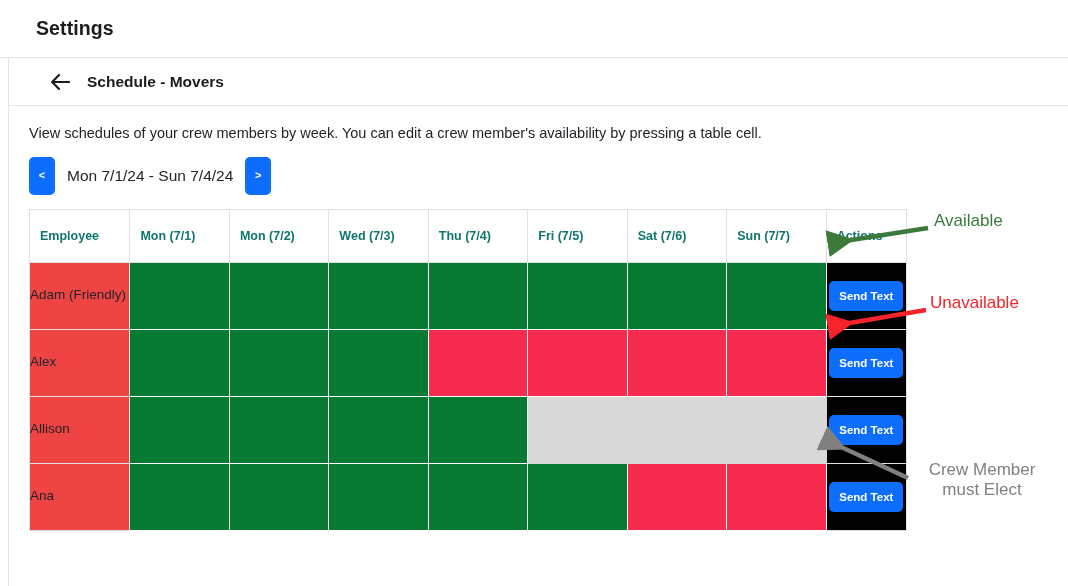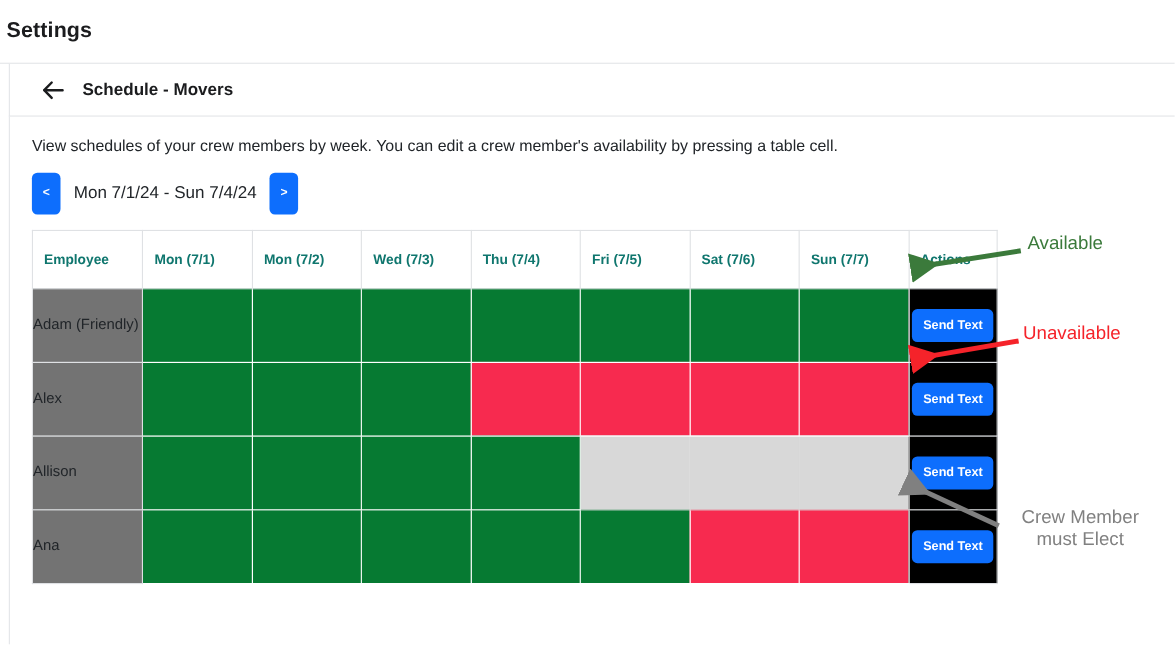--- a/index.html
+++ b/index.html
@@ -11,36 +11,36 @@
     font-family: "Liberation Sans", sans-serif;
     color: #1b1c1e;
   }
 
   
   .app-header {
     height: 58px;
     border-bottom: 1px solid #e3e5e8;
     display: flex;
     align-items: center;
-    padding-left: 6px;
+    padding-left: 36px;
   }
   .app-title {
     font-size: 19.5px;
     font-weight: bold;
     letter-spacing: .1px;
     color: #1b1c1e;
   }
 
   
   .sub-header {
     height: 48px;
     border-bottom: 1px solid #e3e5e8;
     display: flex;
     align-items: center;
-    padding-left: 28px;
+    padding-left: 40px;
     gap: 16px;
     margin-left: 8px;
     border-left: 1px solid #e3e5e8;
   }
   .back-arrow {
     width: 22px; height: 22px;
     display: flex; align-items: center; justify-content: center;
     cursor: pointer;
     flex: none;
   }
@@ -119,21 +119,21 @@
   col.c-employee { width: 100px; }
   col.c-day      { width: 99px; }
   col.c-actions  { width: 80px; }
 
   table.schedule tbody tr { height: 67px; }
   td.name-cell {
     font-size: 13.5px;
     padding-left: 10px;
     color: #212529;
     line-height: 1.25;
-    background: #737373;
+    background: #ef4444;
   }
   td.day-cell { padding: 0; }
   td.day-cell.available   { background: #067a32; border-color: #ffffff; }
   td.day-cell.unavailable { background: #f72a4f; border-color: #ffffff; }
   td.day-cell.elect       { background: #d8d8d8; border-color: #d8d8d8; }
   td.actions-cell {
     text-align: center;
     background: #000000;
   }
   .send-text-btn {

